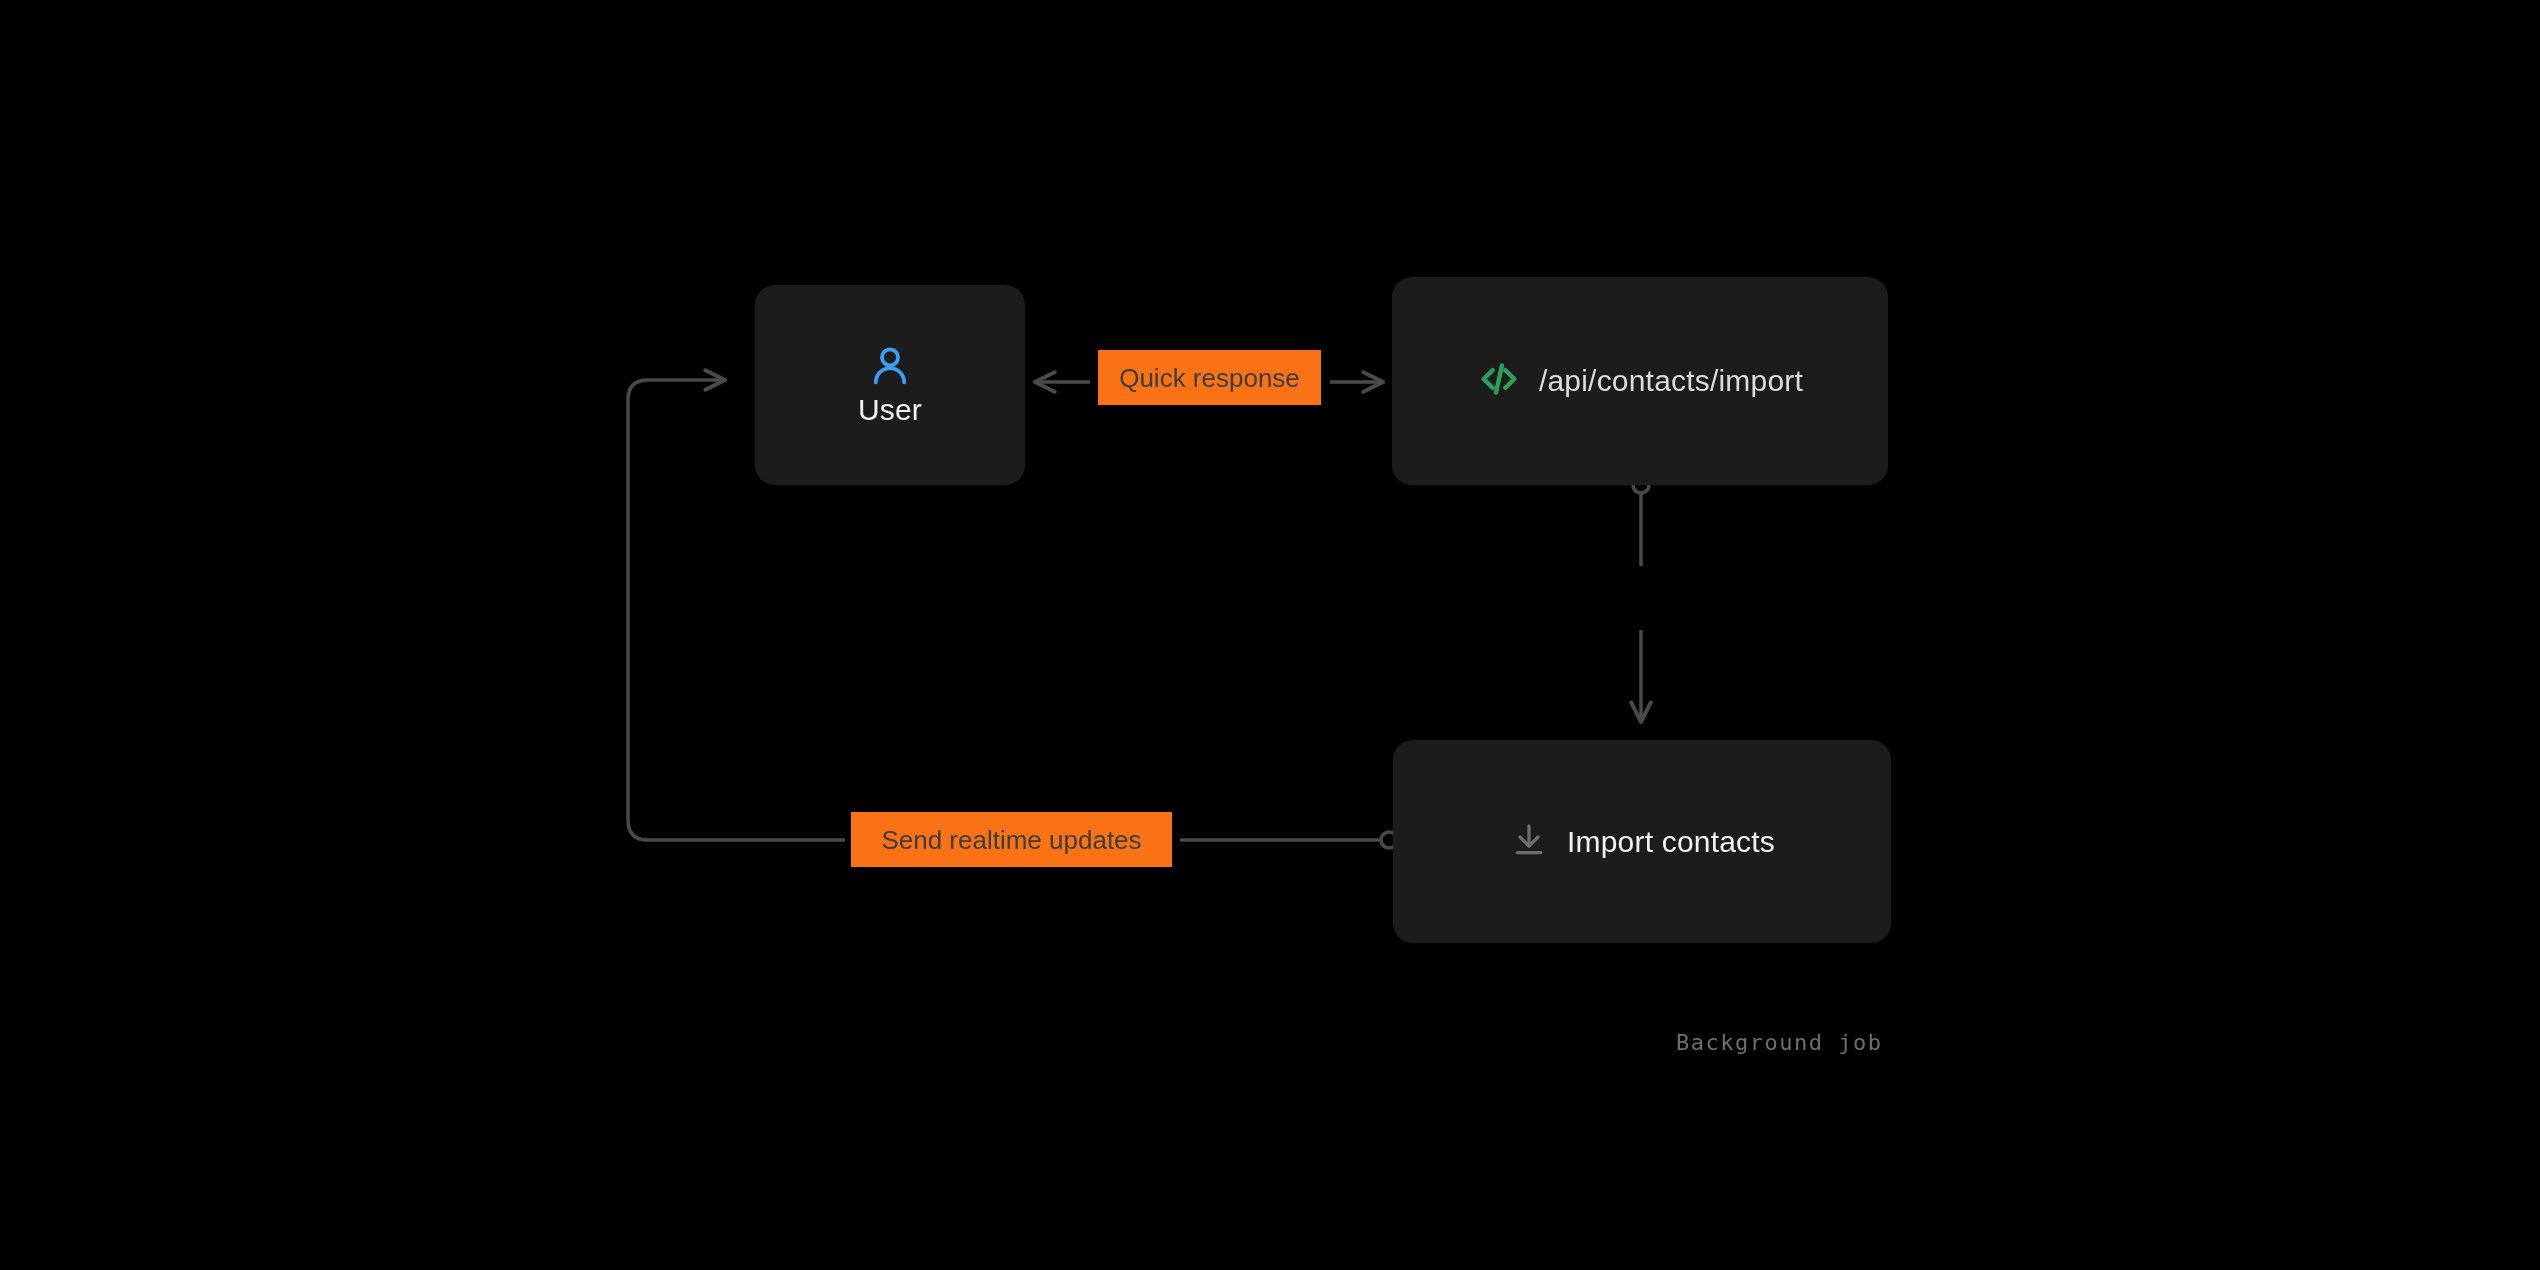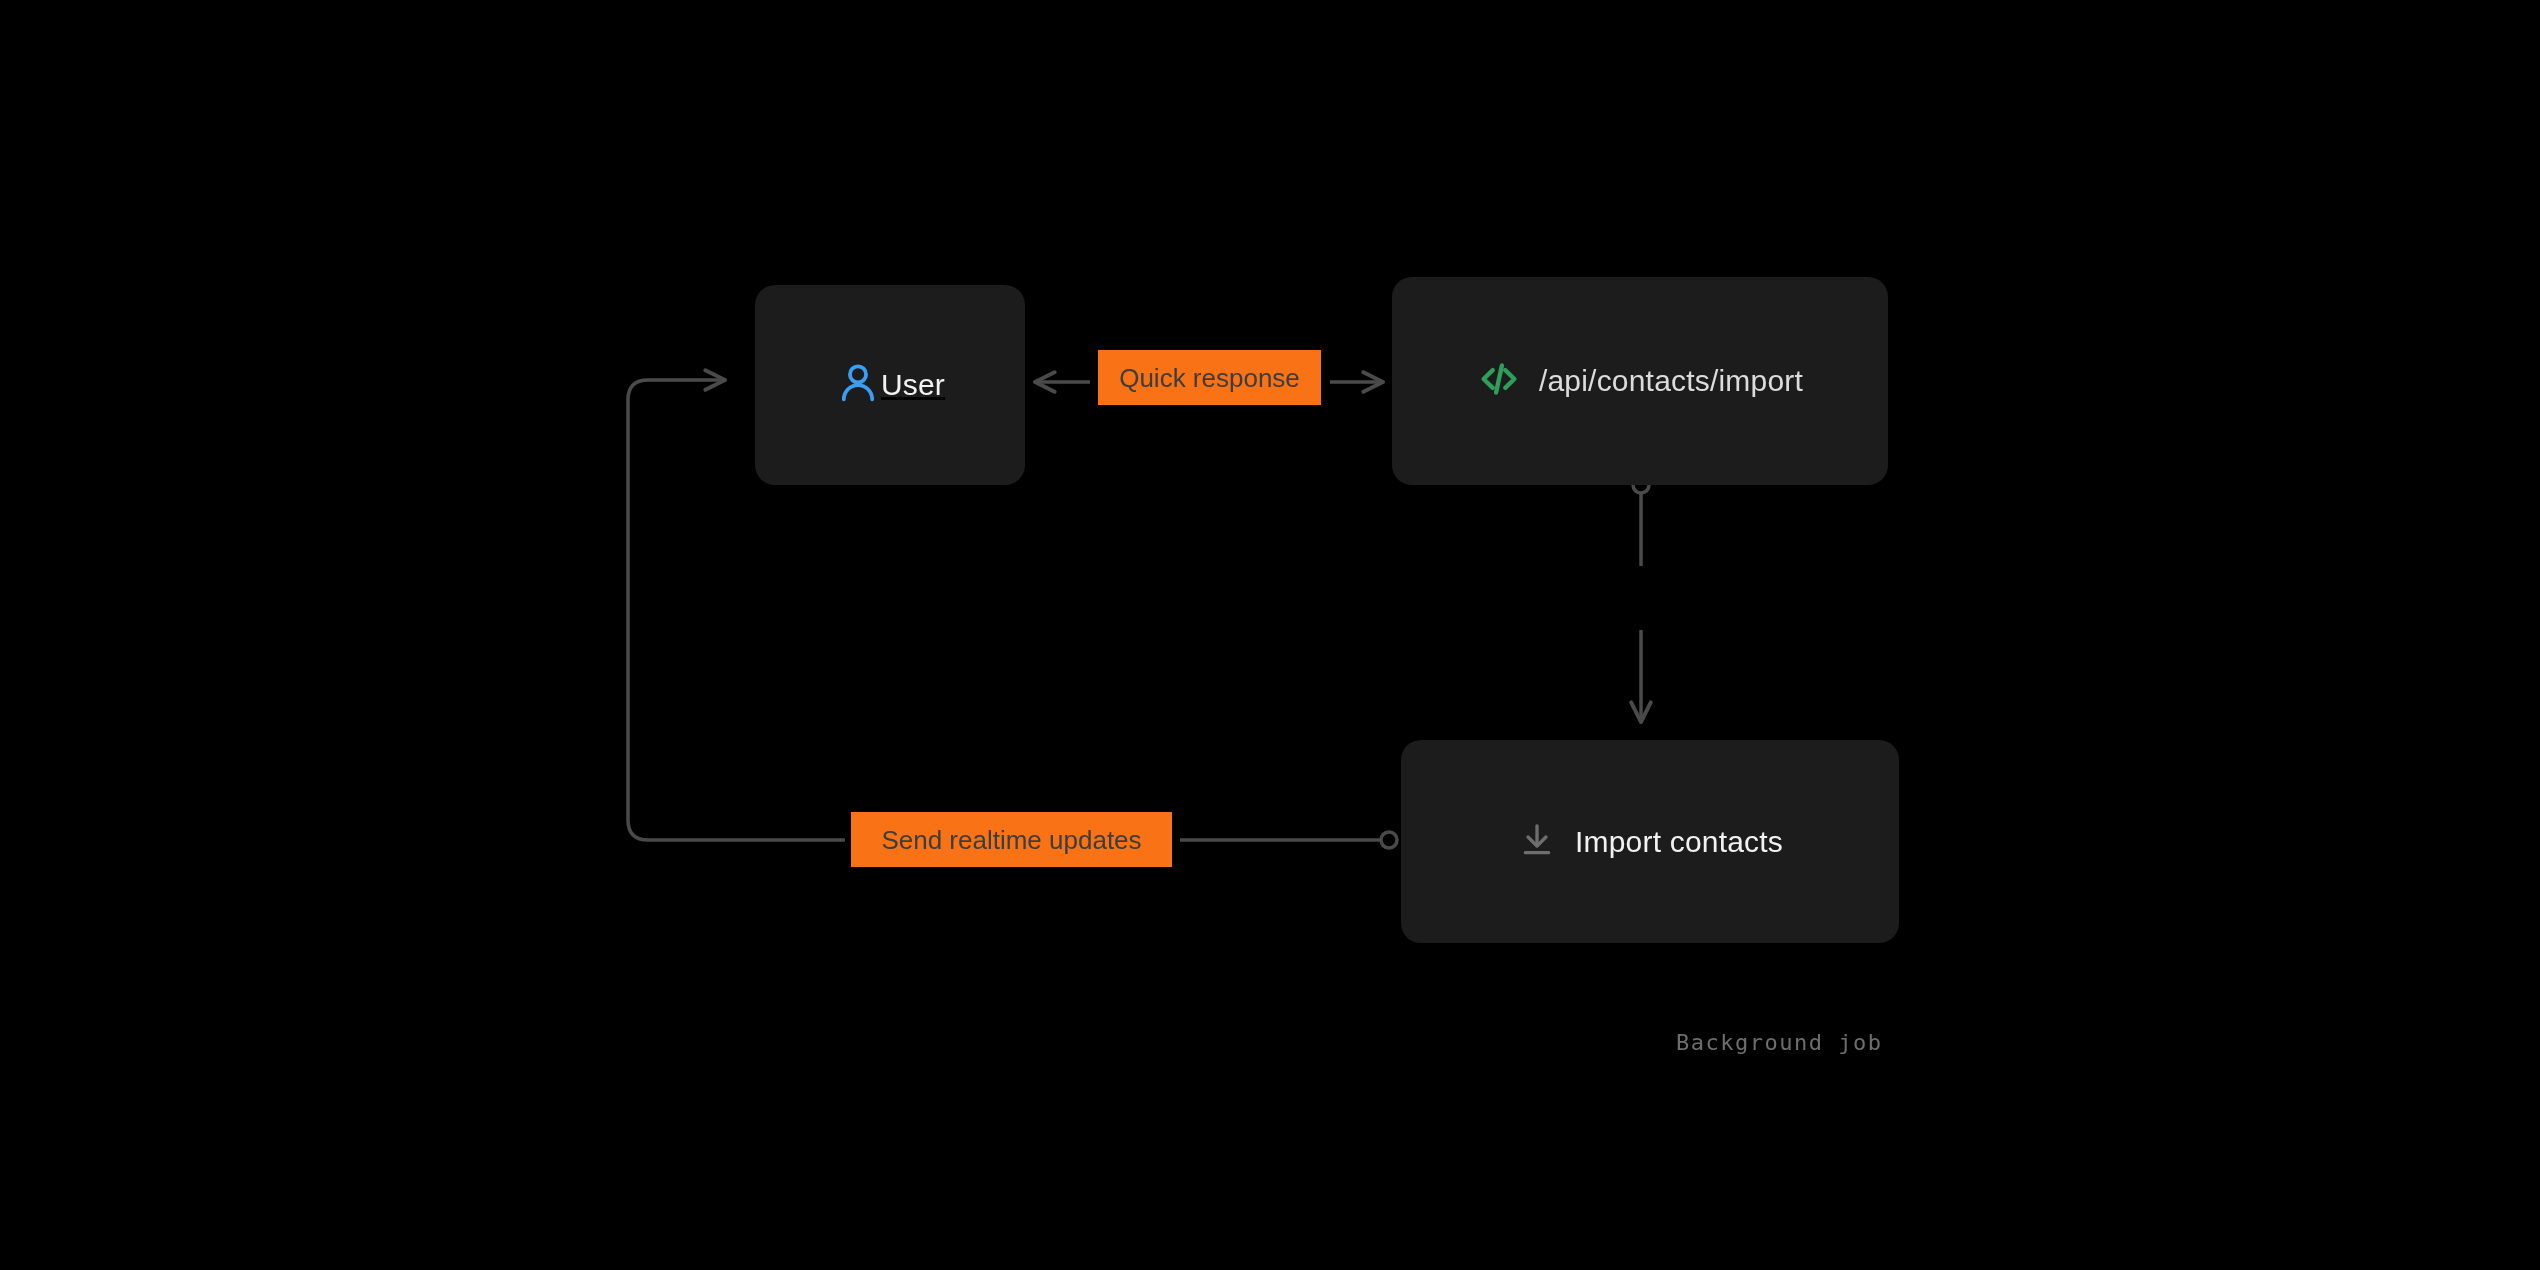--- a/index.html
+++ b/index.html
@@ -38,24 +38,23 @@
     box-sizing: border-box;
   }
   .node-inner {
     display: flex;
     align-items: center;
     justify-content: center;
     gap: 18px;
   }
   .node-stack {
     display: flex;
-    flex-direction: row;
-    align-items: center;
-    justify-content: center;
-    text-decoration: underline;
+    flex-direction: column;
+    align-items: center;
+    justify-content: center;
   }
   .node-label {
     color: #f2f2f2;
     font-size: 30px;
     font-weight: 400;
     letter-spacing: 0.2px;
     white-space: nowrap;
   }
   .node-label.code {
     color: #dcdcdc;
@@ -74,21 +73,20 @@
     top: 277px;
     width: 496px;
     height: 208px;
   }
   
   #node-import {
     left: 1393px;
     top: 740px;
     width: 498px;
     height: 203px;
-    margin-left: 8px;
   }
 
   
   .edge-label {
     position: absolute;
     background: #f97316;
     color: #3d3d3d;
     font-size: 26px;
     line-height: 1;
     padding: 16px 14px;

